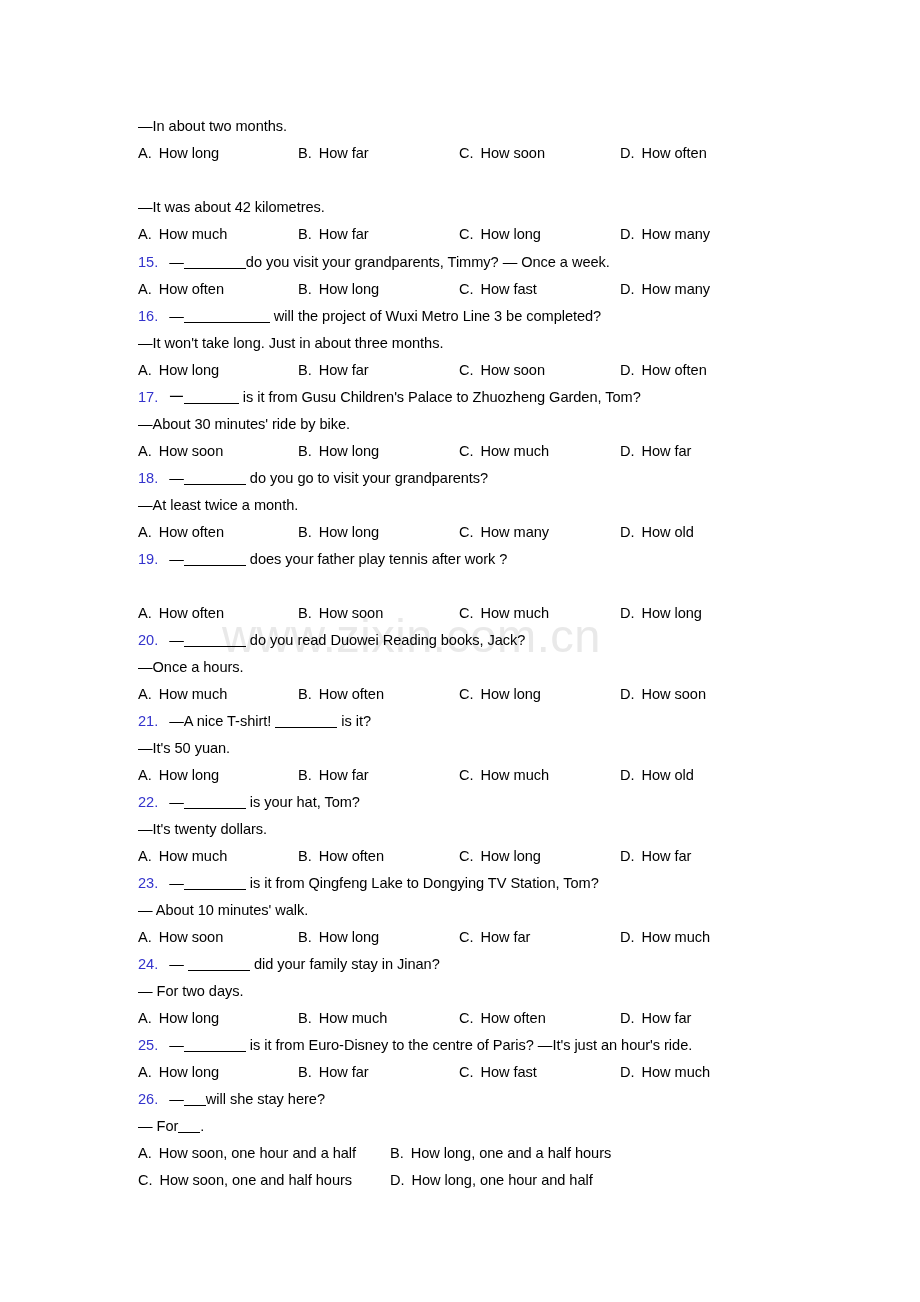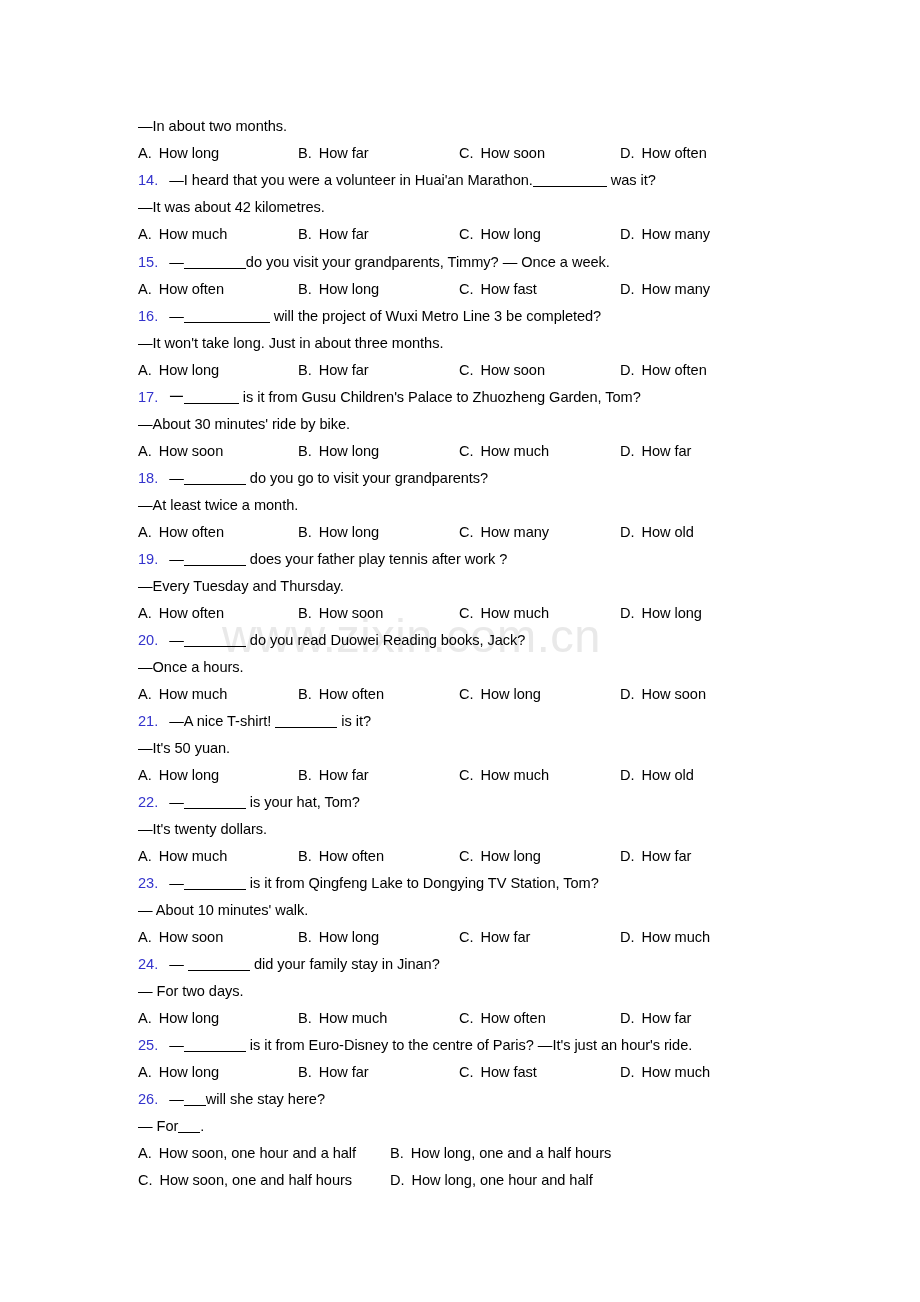--- a/index.html
+++ b/index.html
@@ -121,23 +121,20 @@
 
   <div class="line prose" style="top:113px">—In about two months.</div>
 
   <div class="line options" style="top:140px">
     <span class="opt col-a"><span class="lbl">A.</span><span>How long</span></span>
     <span class="opt col-b"><span class="lbl">B.</span><span>How far</span></span>
     <span class="opt col-c"><span class="lbl">C.</span><span>How soon</span></span>
     <span class="opt col-d"><span class="lbl">D.</span><span>How often</span></span>
   </div>
 
-  <div class="line" style="top:167px">
-    <span class="qnum">14.</span><span>—I heard that you were a volunteer in Huai'an Marathon.</span><span class="blank b-lg"></span> <span>was it?</span>
-  </div>
   <div class="line prose" style="top:194px">—It was about 42 kilometres.</div>
   <div class="line options" style="top:221px">
     <span class="opt col-a"><span class="lbl">A.</span><span>How much</span></span>
     <span class="opt col-b"><span class="lbl">B.</span><span>How far</span></span>
     <span class="opt col-c"><span class="lbl">C.</span><span>How long</span></span>
     <span class="opt col-d"><span class="lbl">D.</span><span>How many</span></span>
   </div>
 
   <div class="line" style="top:249px">
     <span class="qnum">15.</span><span>—</span><span class="blank b-md"></span><span>do you visit your grandparents, Timmy? —  Once a week.</span>
@@ -178,21 +175,20 @@
   <div class="line options" style="top:519px">
     <span class="opt col-a"><span class="lbl">A.</span><span>How often</span></span>
     <span class="opt col-b"><span class="lbl">B.</span><span>How long</span></span>
     <span class="opt col-c"><span class="lbl">C.</span><span>How many</span></span>
     <span class="opt col-d"><span class="lbl">D.</span><span>How old</span></span>
   </div>
 
   <div class="line" style="top:546px">
     <span class="qnum">19.</span><span>—</span><span class="blank b-md"></span> <span>does your father play tennis after work ?</span>
   </div>
-  <div class="line prose" style="top:573px">—Every Tuesday and Thursday.</div>
   <div class="line options" style="top:600px">
     <span class="opt col-a"><span class="lbl">A.</span><span>How often</span></span>
     <span class="opt col-b"><span class="lbl">B.</span><span>How soon</span></span>
     <span class="opt col-c"><span class="lbl">C.</span><span>How much</span></span>
     <span class="opt col-d"><span class="lbl">D.</span><span>How long</span></span>
   </div>
 
   <div class="line" style="top:627px">
     <span class="qnum">20.</span><span>—</span><span class="blank b-md"></span> <span>do you read Duowei Reading books, Jack?</span>
   </div>

